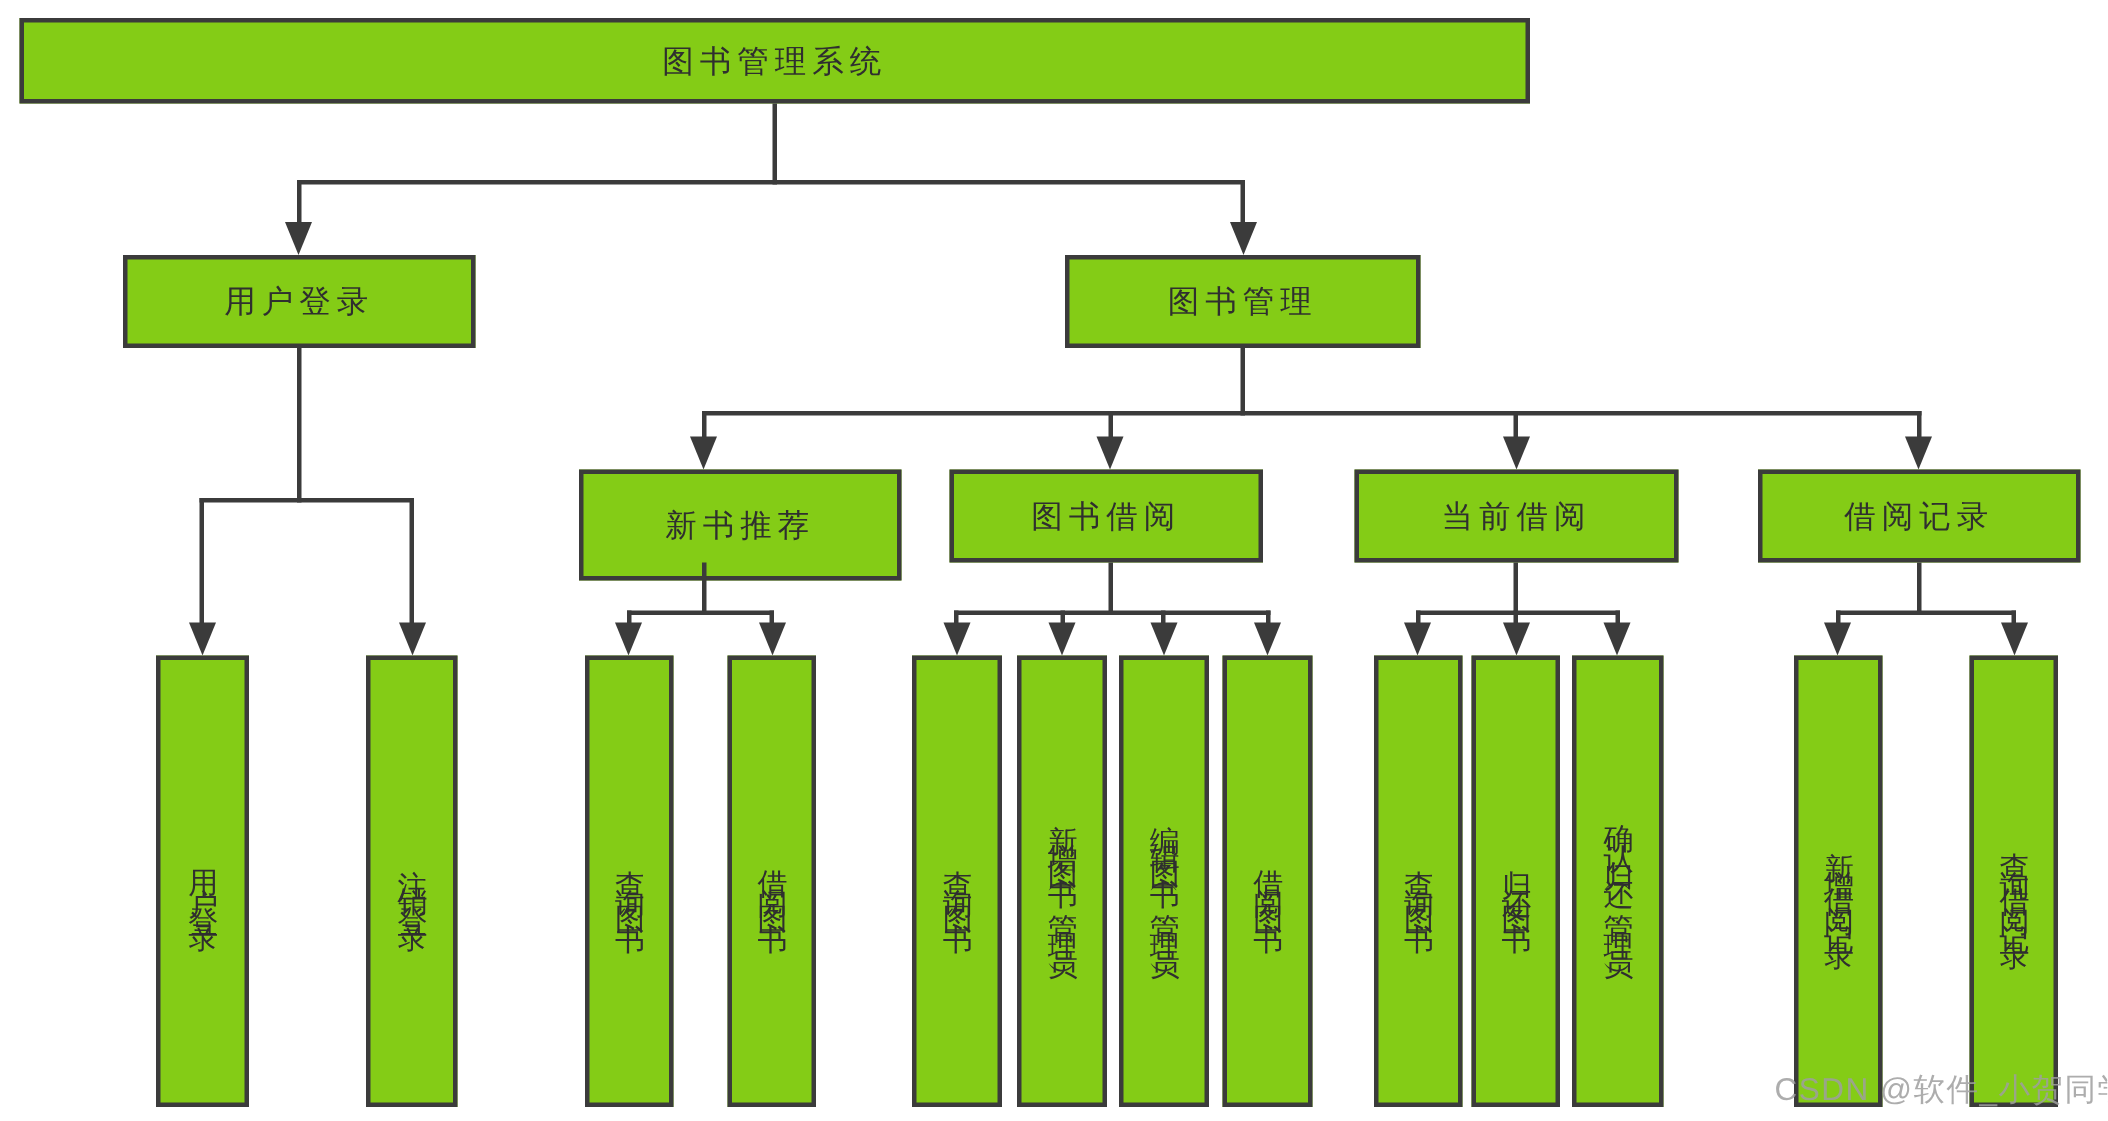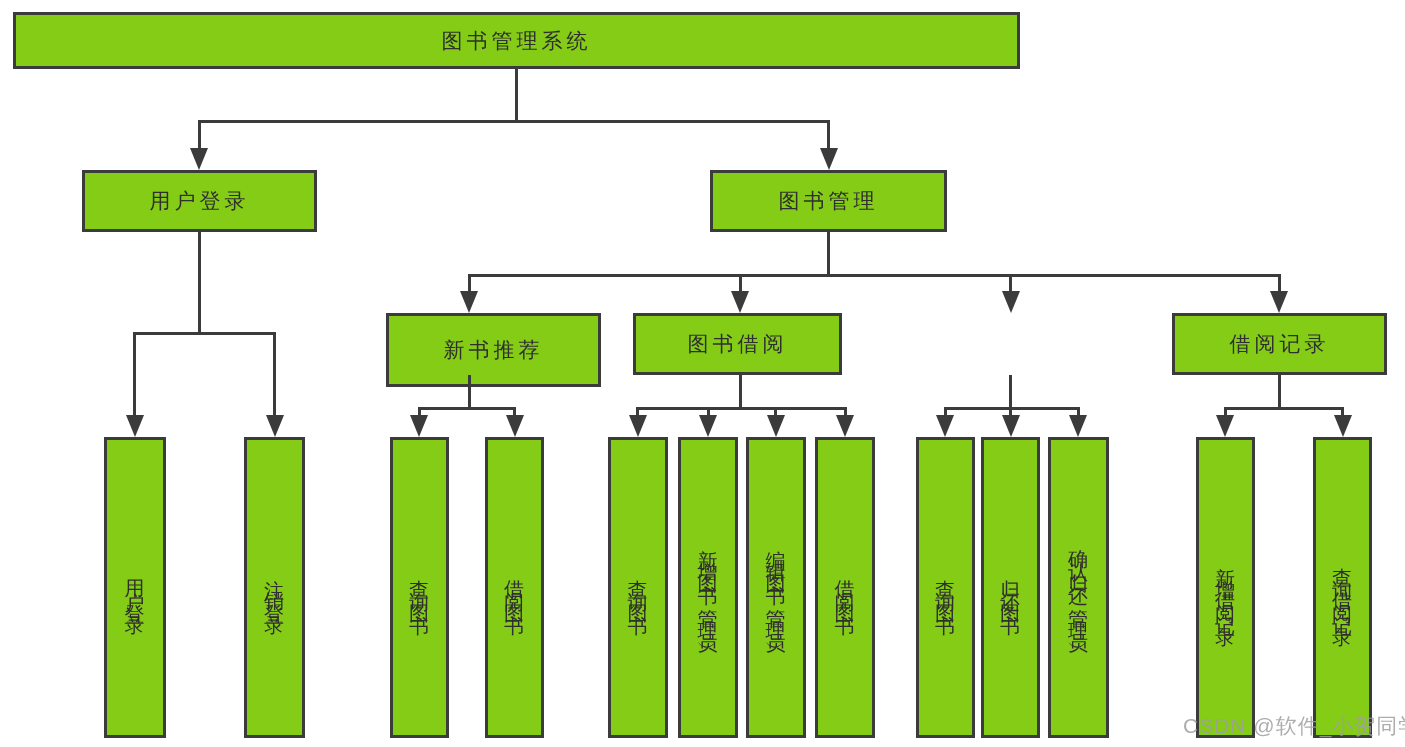--- a/index.html
+++ b/index.html
@@ -98,20 +98,21 @@
   <div class="vline" style="left:739px;top:274px;height:19px;"></div>
   <div class="vline" style="left:1009px;top:274px;height:19px;"></div>
   <div class="vline" style="left:1278px;top:274px;height:19px;"></div>
   <div class="arrow" style="left:460px;top:291px;"></div>
   <div class="arrow" style="left:731px;top:291px;"></div>
   <div class="arrow" style="left:1002px;top:291px;"></div>
   <div class="arrow" style="left:1270px;top:291px;"></div>
 
   <div class="node hnode" style="left:362px;top:313px;width:215px;height:74px;margin-left:24px;">新书推荐</div>
   <div class="node hnode" style="left:633px;top:313px;width:209px;height:62px;">图书借阅</div>
+  <div class="node hnode" style="left:903px;top:313px;width:216px;height:62px;">当前借阅</div>
   <div class="node hnode" style="left:1172px;top:313px;width:215px;height:62px;">借阅记录</div>
 
   <div class="vline" style="left:468px;top:375px;height:35px;"></div>
   <div class="hline" style="left:418px;top:407px;width:98px;"></div>
   <div class="vline" style="left:418px;top:407px;height:10px;"></div>
   <div class="vline" style="left:513px;top:407px;height:10px;"></div>
   <div class="arrow" style="left:410px;top:415px;"></div>
   <div class="arrow" style="left:506px;top:415px;"></div>
 
   <div class="vline" style="left:739px;top:375px;height:35px;"></div>

